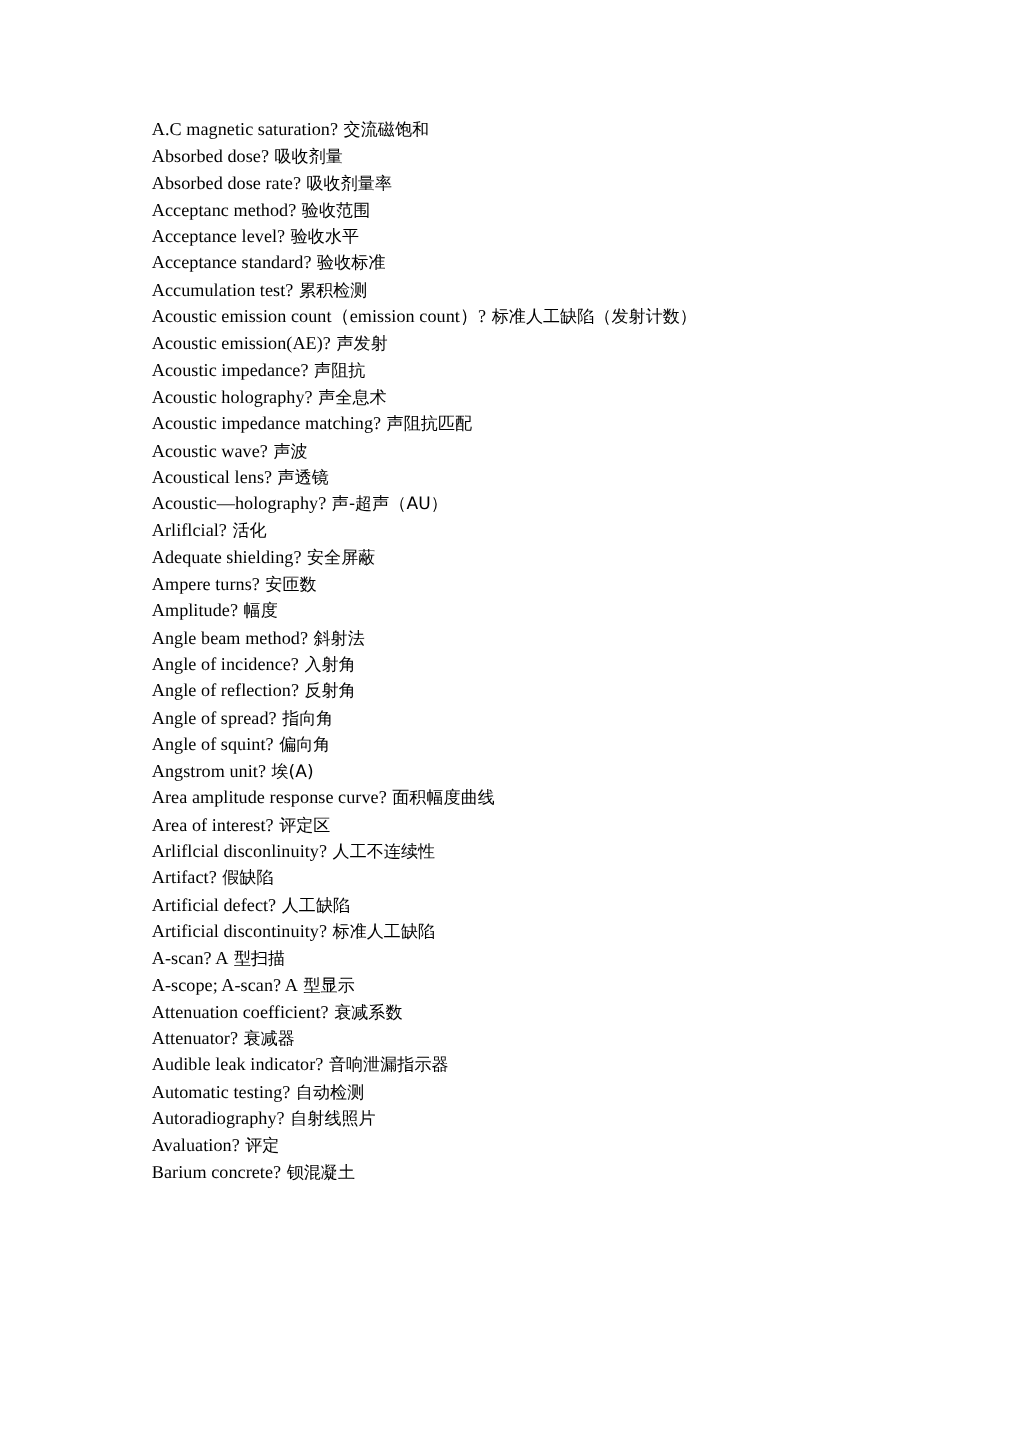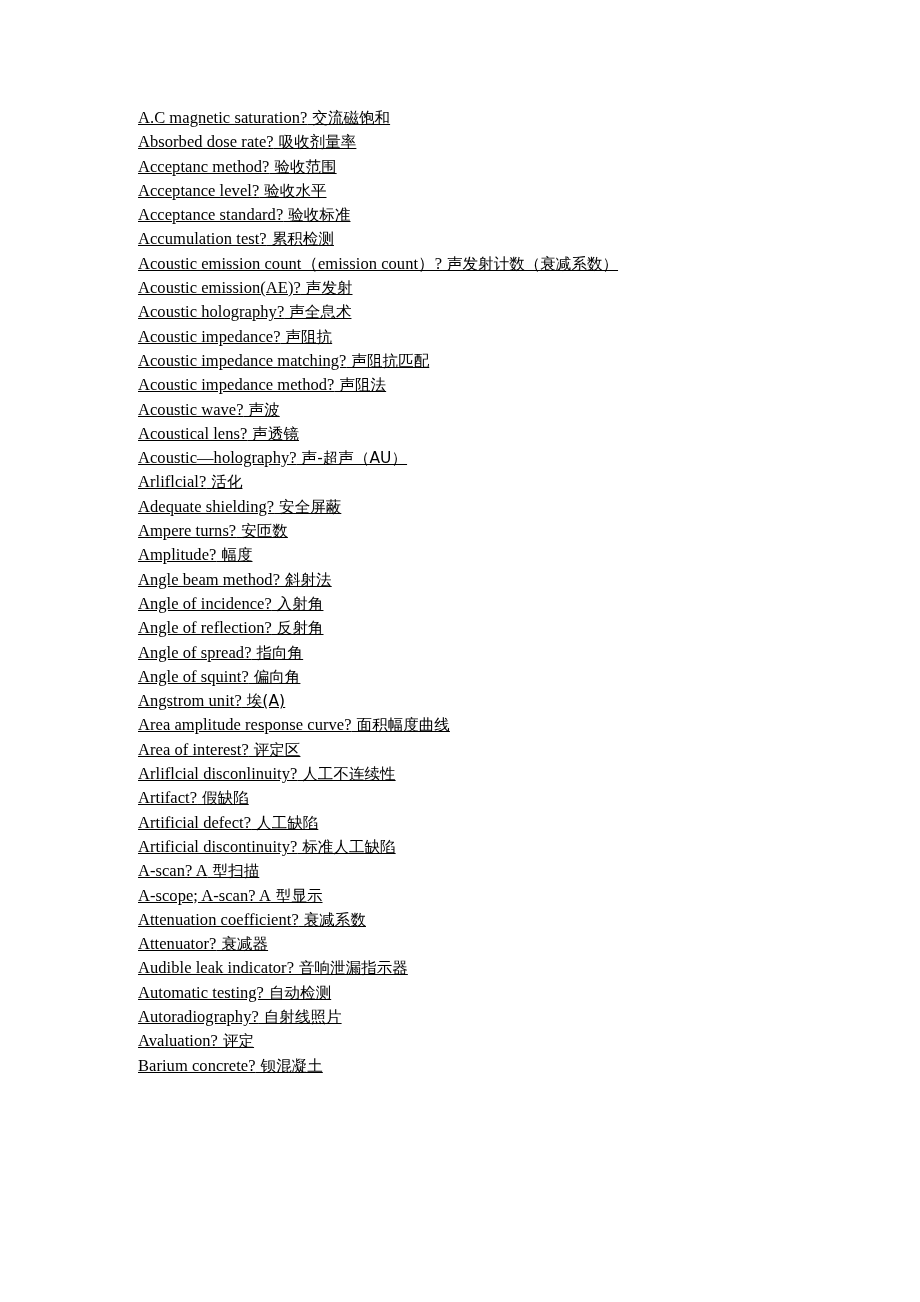--- a/index.html
+++ b/index.html
@@ -20,47 +20,46 @@
     top: 106px;
     width: 700px;
   }
   .entry {
     font-family: "Liberation Serif", "DejaVu Serif", serif;
     font-size: 16.5px;
     line-height: 24.3px;
     color: #000000;
     white-space: pre;
     letter-spacing: 0.05px;
-    text-decoration: underline;
   }
   .entry .term {
     font-family: "Liberation Serif", "DejaVu Serif", serif;
   }
   .entry .gloss {
     font-family: "DejaVu Sans", "Liberation Sans", sans-serif;
     font-size: 15.5px;
   }
 </style>
 </head>
 <body>
 
 <div class="page">
   <div class="glossary-body">
       <div class="entry"><span class="term">A.C magnetic saturation?</span><span class="gloss"> 交流磁饱和</span></div>
+      <div class="entry"><span class="term">Absorbed dose?</span><span class="gloss"> 吸收剂量</span></div>
       <div class="entry"><span class="term">Absorbed dose rate?</span><span class="gloss"> 吸收剂量率</span></div>
       <div class="entry"><span class="term">Acceptanc method?</span><span class="gloss"> 验收范围</span></div>
       <div class="entry"><span class="term">Acceptance level?</span><span class="gloss"> 验收水平</span></div>
       <div class="entry"><span class="term">Acceptance standard?</span><span class="gloss"> 验收标准</span></div>
       <div class="entry"><span class="term">Accumulation test?</span><span class="gloss"> 累积检测</span></div>
-      <div class="entry"><span class="term">Acoustic emission count（emission count）?</span><span class="gloss"> 声发射计数（衰减系数）</span></div>
+      <div class="entry"><span class="term">Acoustic emission count（emission count）?</span><span class="gloss"> 标准人工缺陷（发射计数）</span></div>
       <div class="entry"><span class="term">Acoustic emission(AE)?</span><span class="gloss"> 声发射</span></div>
+      <div class="entry"><span class="term">Acoustic impedance?</span><span class="gloss"> 声阻抗</span></div>
       <div class="entry"><span class="term">Acoustic holography?</span><span class="gloss"> 声全息术</span></div>
-      <div class="entry"><span class="term">Acoustic impedance?</span><span class="gloss"> 声阻抗</span></div>
       <div class="entry"><span class="term">Acoustic impedance matching?</span><span class="gloss"> 声阻抗匹配</span></div>
-      <div class="entry"><span class="term">Acoustic impedance method?</span><span class="gloss"> 声阻法</span></div>
       <div class="entry"><span class="term">Acoustic wave?</span><span class="gloss"> 声波</span></div>
       <div class="entry"><span class="term">Acoustical lens?</span><span class="gloss"> 声透镜</span></div>
       <div class="entry"><span class="term">Acoustic—holography?</span><span class="gloss"> 声-超声（AU）</span></div>
       <div class="entry"><span class="term">Arliflcial?</span><span class="gloss"> 活化</span></div>
       <div class="entry"><span class="term">Adequate shielding?</span><span class="gloss"> 安全屏蔽</span></div>
       <div class="entry"><span class="term">Ampere turns?</span><span class="gloss"> 安匝数</span></div>
       <div class="entry"><span class="term">Amplitude?</span><span class="gloss"> 幅度</span></div>
       <div class="entry"><span class="term">Angle beam method?</span><span class="gloss"> 斜射法</span></div>
       <div class="entry"><span class="term">Angle of incidence?</span><span class="gloss"> 入射角</span></div>
       <div class="entry"><span class="term">Angle of reflection?</span><span class="gloss"> 反射角</span></div>

